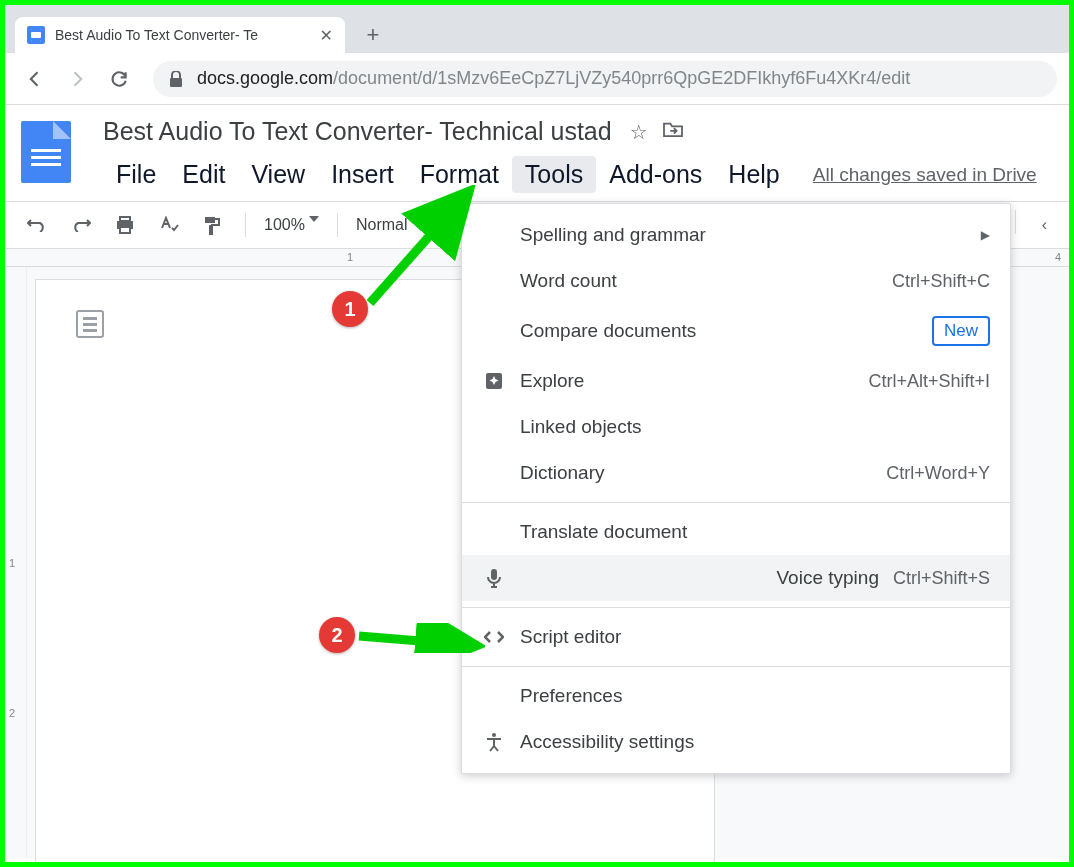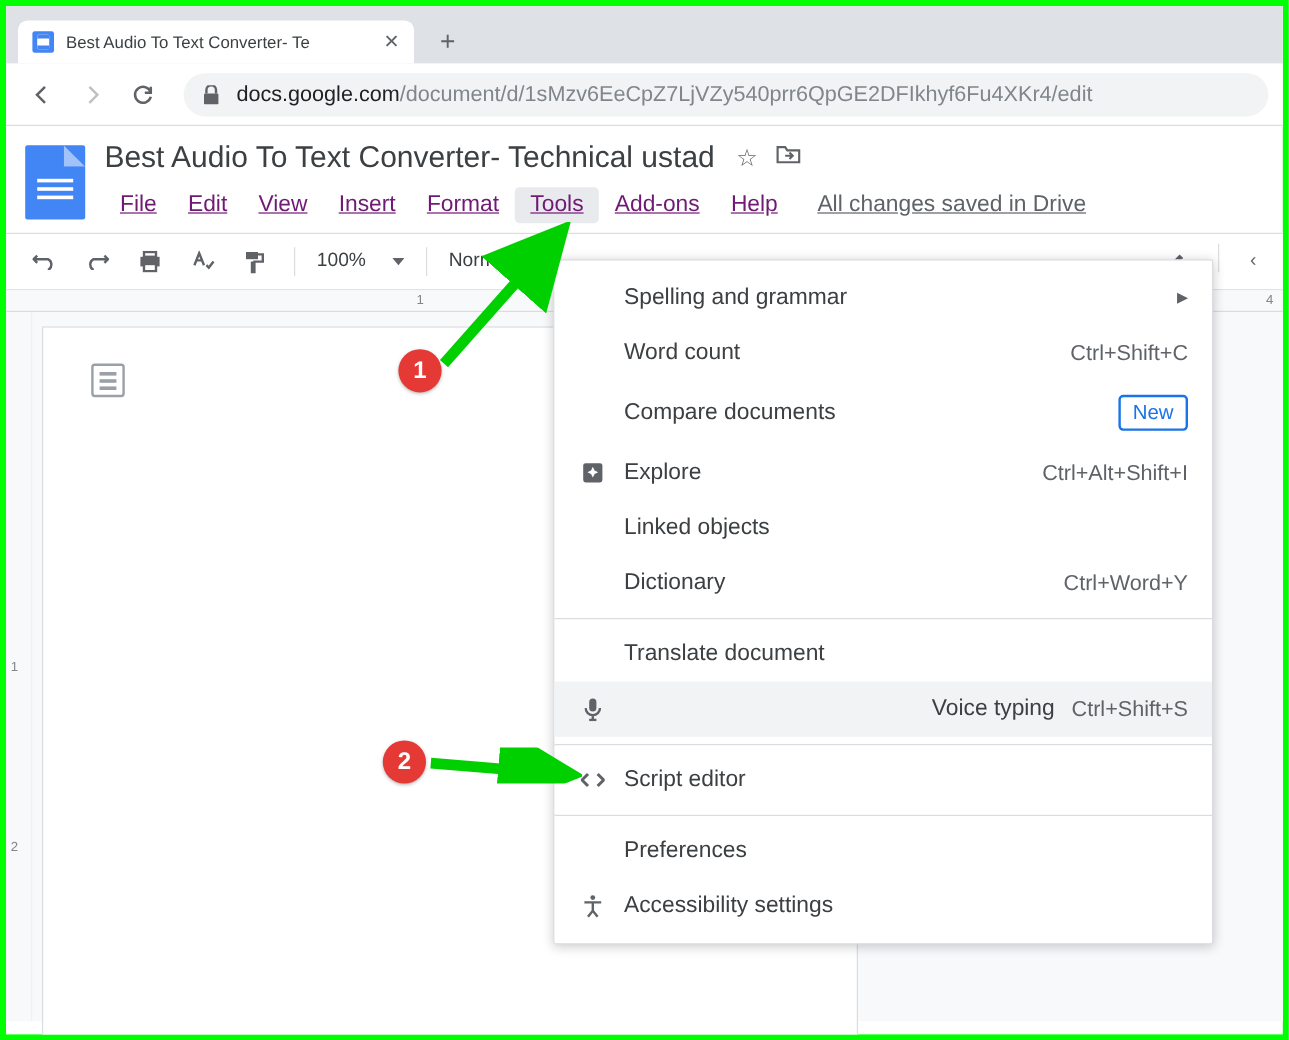--- a/index.html
+++ b/index.html
@@ -68,21 +68,21 @@
     .address-bar {
       flex:1; height:36px; background:#f1f3f4; border-radius:18px;
       display:flex; align-items:center; padding: 0 16px; gap:14px;
       font-size: 18px; color:#202124; margin-left: 10px;
     }
     .address-bar .lock { color:#5f6368; }
     .url-host { color:#202124; }
     .url-path { color:#80868b; }
     
     .docs-header {
-      display:flex; align-items:flex-start; padding: 12px 16px 0 16px; gap:16px;
+      display:flex; align-items:flex-start; padding: 12px 16px 0 16px; gap:32px;
     }
     .docs-logo {
       width: 50px; height:62px; background:#4285f4;
       border-radius:2px; position:relative; flex-shrink:0; margin-top:4px;
     }
     .docs-logo::before{
       content:""; position:absolute; right:0; top:0; width:18px; height:18px;
       background:#a1c2fa;
       clip-path: polygon(0 0, 100% 100%, 0 100%);
     }
@@ -91,38 +91,37 @@
       background:#fff;
       box-shadow: 0 7px 0 #fff, 0 14px 0 #fff;
     }
     .docs-title-area { flex:1; }
     .title-row { display:flex; align-items:center; gap:18px; }
     .doc-title { font-size: 25px; color:#3c4043; letter-spacing:0; }
     .title-icons { display:flex; gap:14px; color:#5f6368; }
     .title-icons span { cursor:pointer; font-size:20px; }
     .menu-bar { display:flex; gap:0; margin-top:10px; align-items:center;}
     .menu-item {
-      font-size: 19px; color:#701a75; padding: 4px 13px; cursor:pointer;
+      font-size: 25px; color:#0f172a; padding: 4px 13px; cursor:pointer;
       border-radius:4px;
-      text-decoration:underline;
     }
     .menu-item.active { background:#e8eaed; }
     .save-status {
       margin-left: 20px; font-size:19px; color:#5f6368;
       text-decoration: underline; cursor:pointer;
     }
     
     .toolbar {
       border-top:1px solid #dadce0; border-bottom:1px solid #dadce0;
       height:48px; display:flex; align-items:center; padding: 0 16px; gap:12px;
       background:#fff; margin-top:8px;
     }
     .tb-sep { width:1px; height:24px; background:#dadce0; margin:0 6px;}
     .tb-btn { color:#5f6368; cursor:pointer; padding:6px; display:flex;align-items:center; gap:4px;}
-    .zoom { font-size:16px; color:#3c4043; display:flex;align-items:center; gap:22px;}
+    .zoom { font-size:16px; color:#3c4043; display:flex;gap:4px;}
     .normal-text { font-size:16px; color:#3c4043; }
     .tb-right { margin-left:auto; display:flex; gap:14px;}
     
     .ruler {
       height:18px; background:#f8f9fa; border-bottom:1px solid #dadce0;
       position:relative; font-size:11px; color:#80868b;
       padding-left: 340px;
     }
     .ruler span { position:absolute; top:2px; }
     
@@ -140,21 +139,21 @@
     .outline-icon {
       position:absolute; left:40px; top:30px; width:28px;height:28px;
       border:2px solid #9aa0a6; border-radius:3px; cursor:pointer;
     }
     .outline-icon::after{
       content:""; position:absolute; left:5px; top:5px; right:5px; height:3px;
       background:#9aa0a6; box-shadow:0 6px 0 #9aa0a6, 0 12px 0 #9aa0a6;
     }
     
     .dropdown {
-      position:absolute; left:456px; top:211px; width:550px;
+      position:absolute; left:456px; top:198px; width:550px;
       background:#fff; border:1px solid #dadce0; border-radius:2px;
       box-shadow: 0 2px 10px rgba(0,0,0,0.2);
       padding: 8px 0;
       z-index: 100;
     }
     .dd-item {
       display:flex; align-items:center; padding: 12px 20px 12px 20px;
       font-size: 19px; color:#3c4043; cursor:pointer; gap:14px;
       position:relative;
     }

